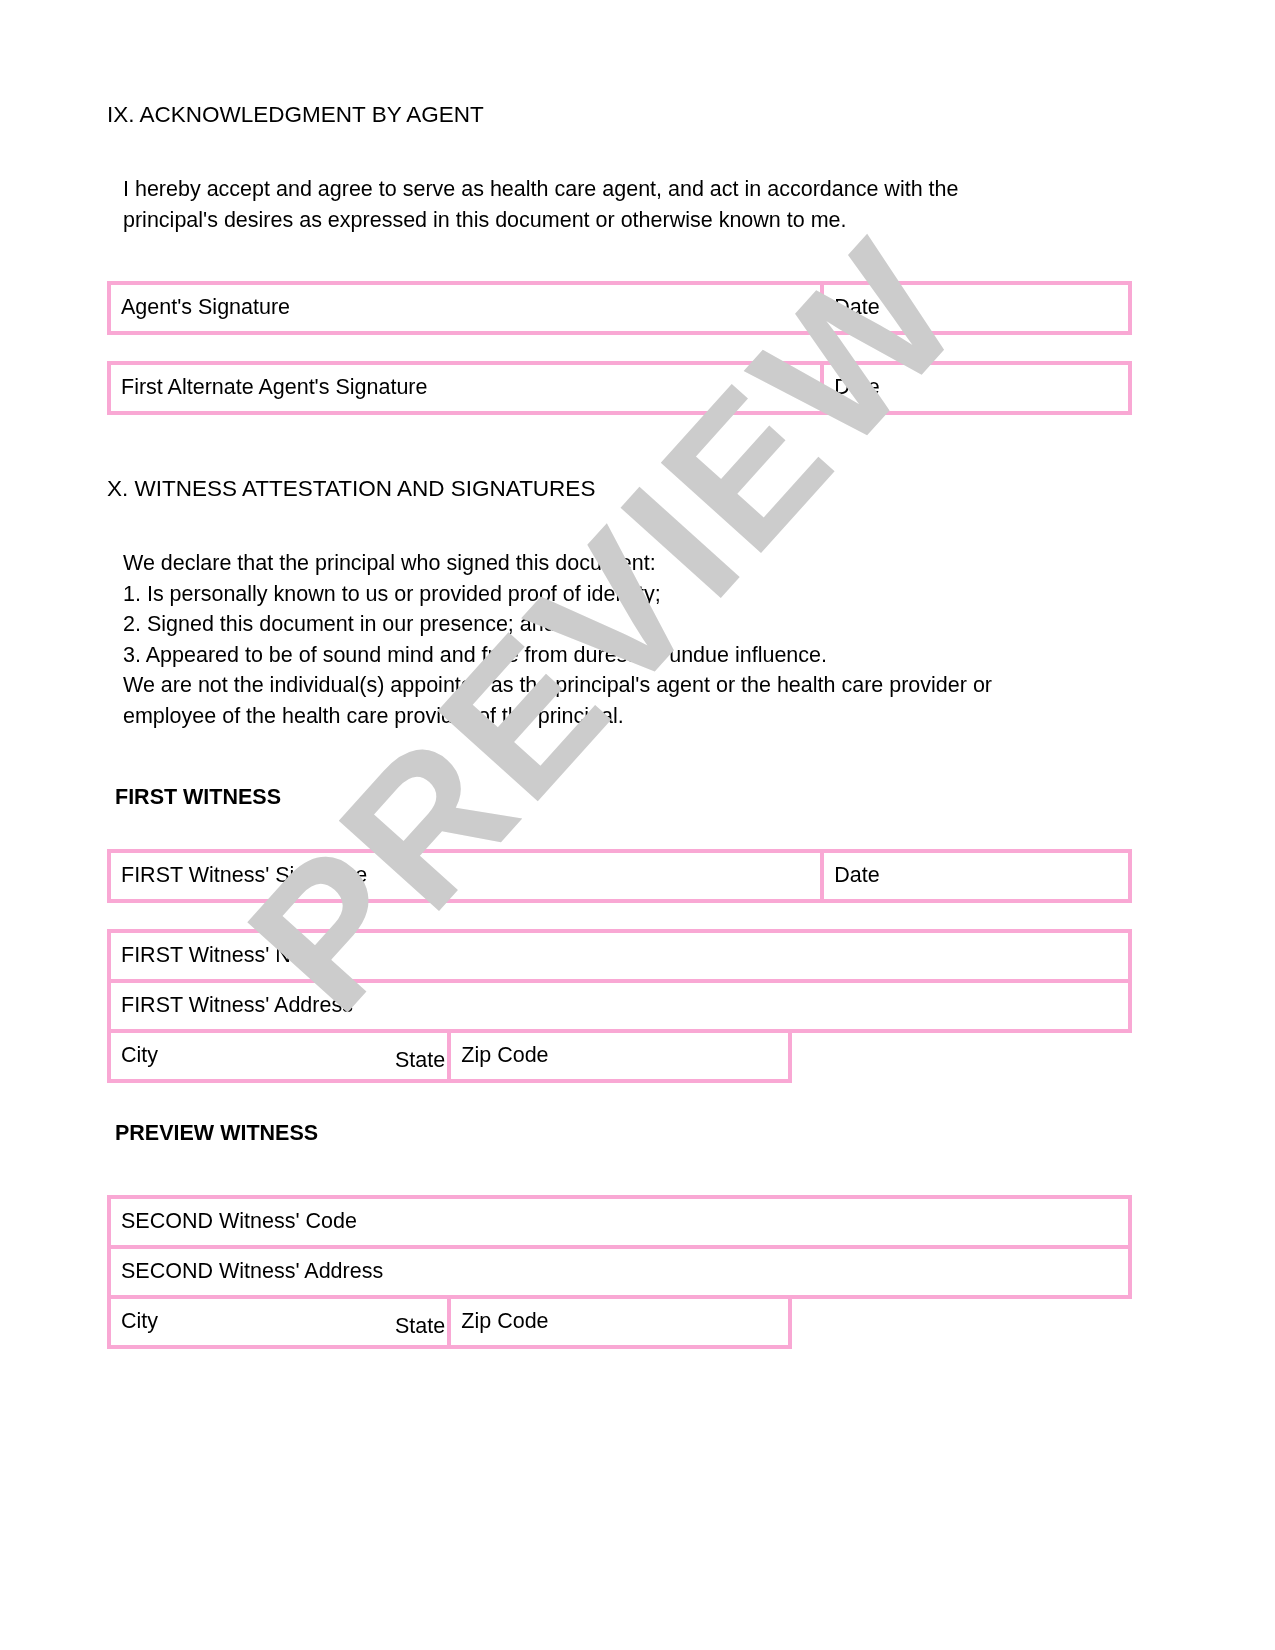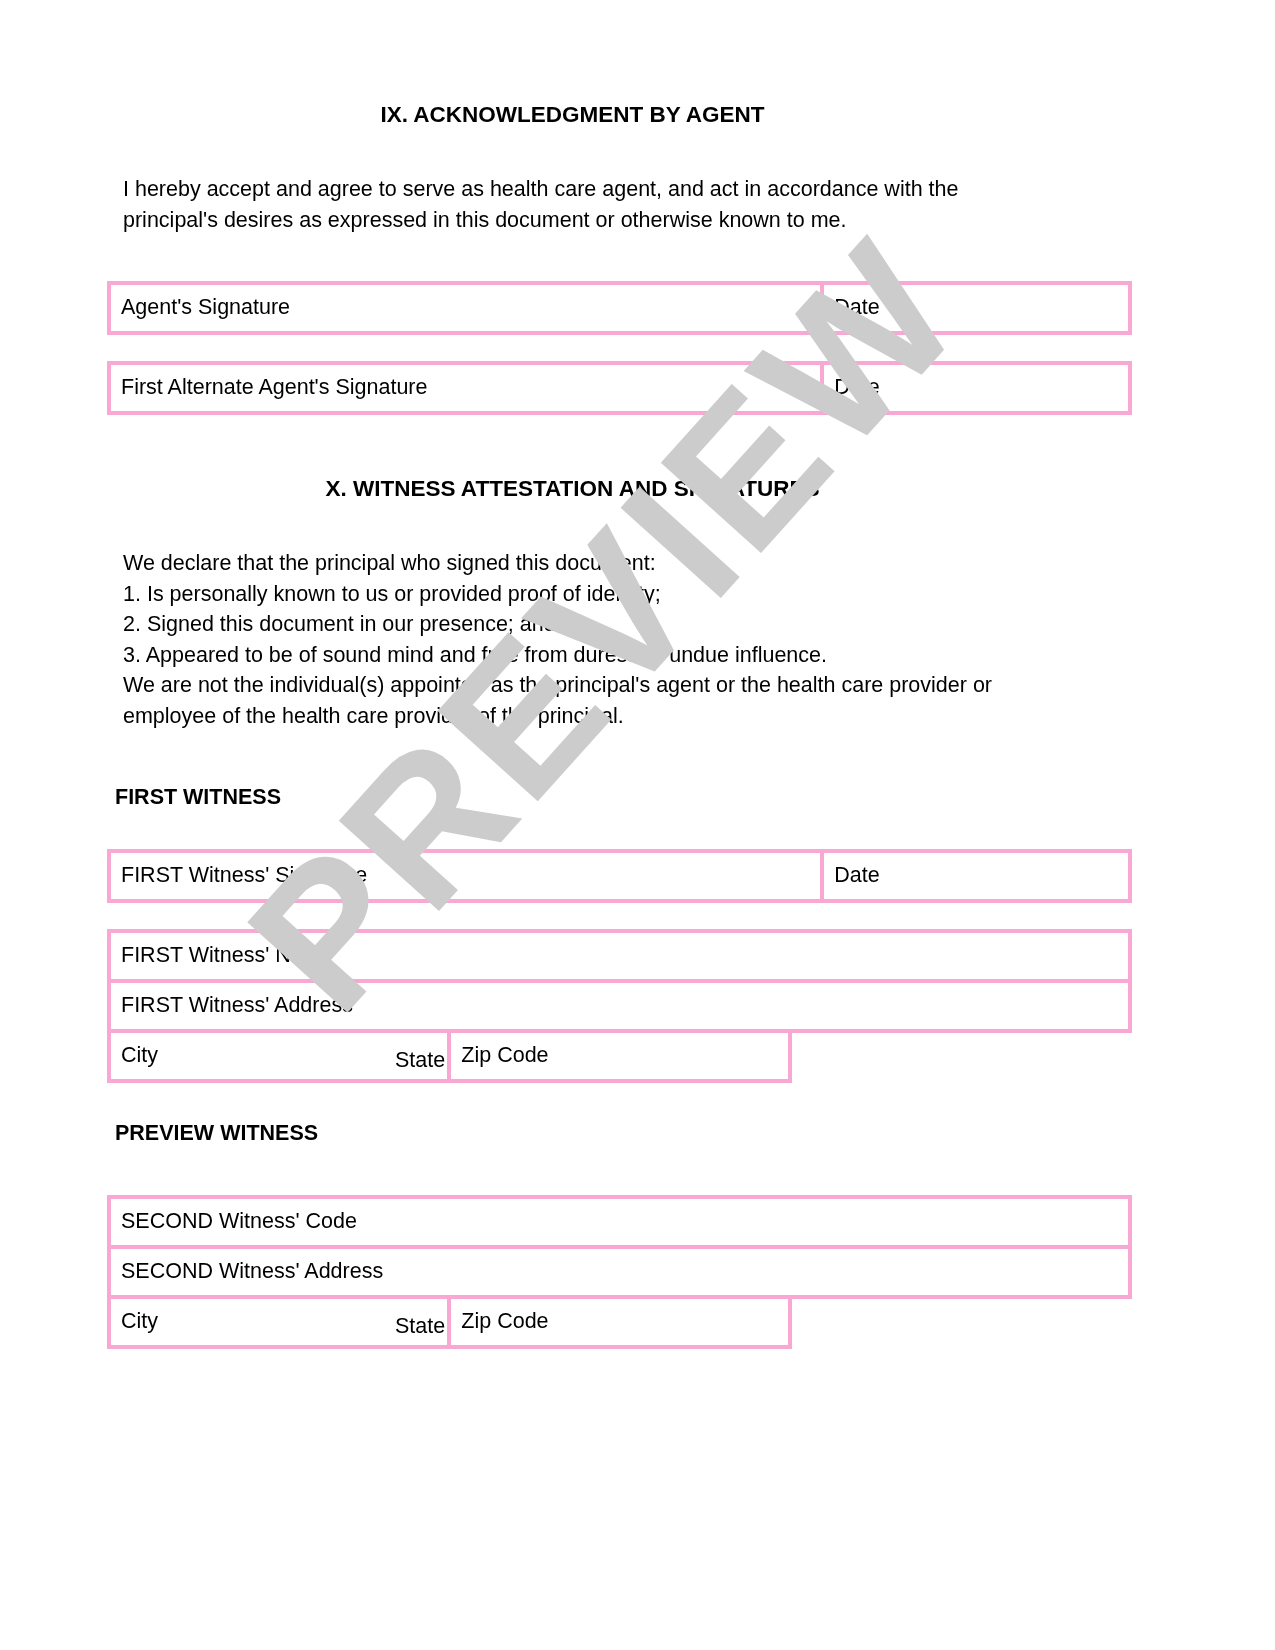--- a/index.html
+++ b/index.html
@@ -52,26 +52,25 @@
   .content {
     position: absolute;
     left: 107px;
     top: 0;
     width: 931px;
     z-index: 1;
   }
 
   h2.section-heading {
     font-size: 22.5px;
-    font-weight: bold;
+    font-weight: normal;
     margin: 0;
     padding: 0;
     letter-spacing: 0px;
     line-height: 1.2;
-    text-align: center;
   }
 
   p.body-text {
     font-size: 21.5px;
     font-weight: normal;
     margin: 16px;
     padding: 0;
     line-height: 1.42;
     white-space: pre-line;
   }

